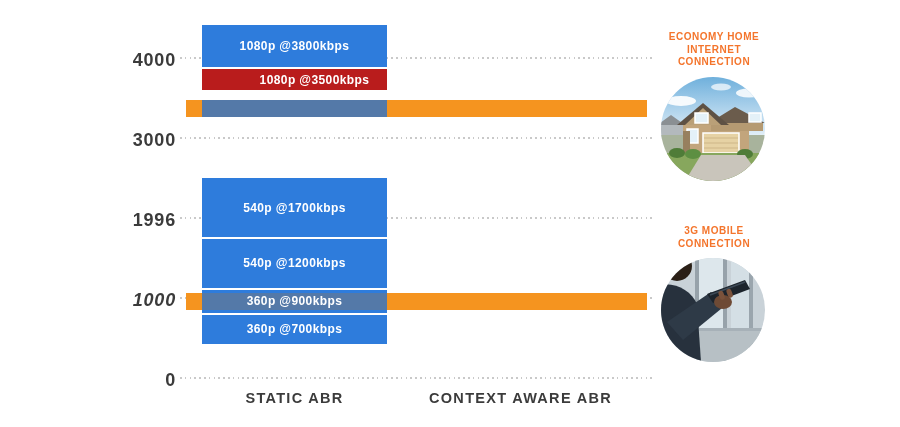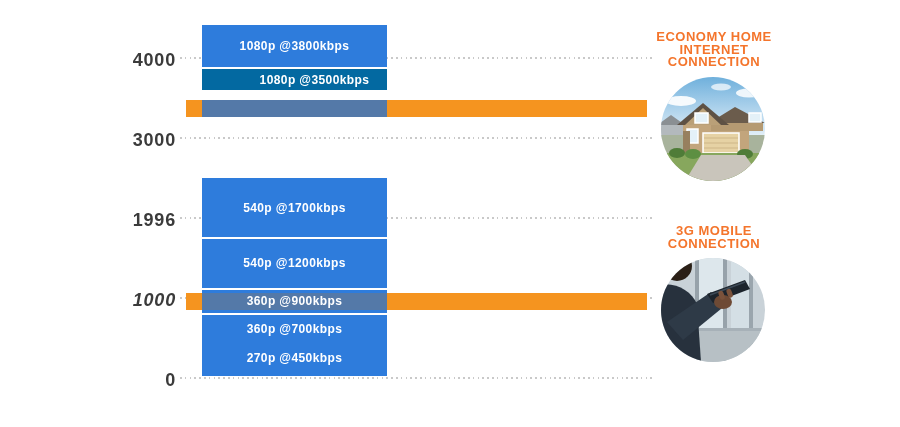--- a/index.html
+++ b/index.html
@@ -13,21 +13,21 @@
   .band{position:absolute;}
   .column{position:absolute;}
   .segment{position:absolute;left:0;width:100%;box-sizing:border-box;
     display:flex;align-items:center;justify-content:center;}
   .segment span{position:relative;z-index:5;color:#ffffff;font-weight:700;
     font-size:12px;letter-spacing:.4px;white-space:nowrap;}
   .tint{position:absolute;left:0;width:100%;}
   .coltitle{position:absolute;text-align:center;font-weight:700;font-size:14.5px;
     letter-spacing:1.3px;color:#3b3b3b;}
   .annot-title{position:absolute;width:170px;text-align:center;font-weight:700;
-    font-size:13px;line-height:12.6px;letter-spacing:.5px;white-space:pre-line;}
+    font-size:10px;line-height:12.6px;letter-spacing:.5px;white-space:pre-line;}
   .annot-img{position:absolute;}
 </style>
 </head>
 <body>
 
 <div class="page">
 
   <div class="chart">
       <div class="gridline" style="top: 56.5px; left: 180px; width: 475px;"></div>
       <div class="tick" style="top: 49.5px;">4000</div>
@@ -38,41 +38,40 @@
       <div class="gridline" style="top: 296.5px; left: 180px; width: 475px;"></div>
       <div class="tick" style="top: 289.5px; font-style: italic;">1000</div>
       <div class="gridline" style="top: 376.5px; left: 180px; width: 475px;"></div>
       <div class="tick" style="top: 369.5px;">0</div>
       <div class="band" style="top: 99.7px; height: 17.6px; left: 186px; width: 461px; background: rgb(245, 148, 31);"></div>
       <div class="band" style="top: 292.9px; height: 17.6px; left: 186px; width: 461px; background: rgb(245, 148, 31);"></div>
       <div class="column" style="left: 202px; top: 25.3px; width: 185px; height: 351.2px;">
         <div class="segment" style="top: 0px; height: 43.6px; background: rgb(46, 124, 220); border-bottom: 2px solid rgb(255, 255, 255);">
           <span>1080p @3800kbps</span>
         </div>
-        <div class="segment" style="top: 43.6px; height: 23.6px; background: #0369a1; border-bottom: 2px solid rgb(255, 255, 255); padding-left: 40px;">
+        <div class="segment" style="top: 43.6px; height: 23.6px; background: #b91c1c; border-bottom: 2px solid rgb(255, 255, 255); padding-left: 40px;">
           <span>1080p @3500kbps</span>
         </div>
         <div class="segment" style="top: 153.2px; height: 60.8px; background: rgb(46, 124, 220); border-bottom: 2px solid rgb(255, 255, 255);">
           <span>540p @1700kbps</span>
         </div>
         <div class="segment" style="top: 214px; height: 50.4px; background: rgb(46, 124, 220); border-bottom: 2px solid rgb(255, 255, 255);">
           <span>540p @1200kbps</span>
         </div>
         <div class="segment" style="top: 264.4px; height: 25.2px; background: rgb(46, 124, 220); border-bottom: 2px solid rgb(255, 255, 255);">
           <span>360p @900kbps</span>
         </div>
         <div class="segment" style="top: 289.6px; height: 31px; background: rgb(46, 124, 220); border-bottom: 2px solid rgb(255, 255, 255);">
           <span>360p @700kbps</span>
         </div>
-        <div class="segment" style="top: 314.8px; height: 36.4px; background: rgb(46, 124, 220);">
-          <span>270p @450kbps</span>
-        </div>
         <div class="tint" style="top: 74.4px; height: 17.6px; background: rgb(84, 121, 168);"></div>
         <div class="tint" style="top: 267.6px; height: 17.6px; background: rgb(84, 121, 168);"></div>
       </div>
+      <div class="coltitle" style="left: 157px; width: 275px; top: 390px;">STATIC ABR</div>
+      <div class="coltitle" style="left: 383px; width: 275px; top: 390px;">CONTEXT AWARE ABR</div>
     </div>
 
   <div>
     <div class="annot-title" style="left: 629px; top: 31px; color: rgb(244, 117, 44);">ECONOMY HOME
 INTERNET
 CONNECTION</div>
 
     <svg class="annot-img" style="left:661px;top:77px;" width="104" height="104" viewBox="0 0 104 104">
       <defs>
         <clipPath id="c1">

